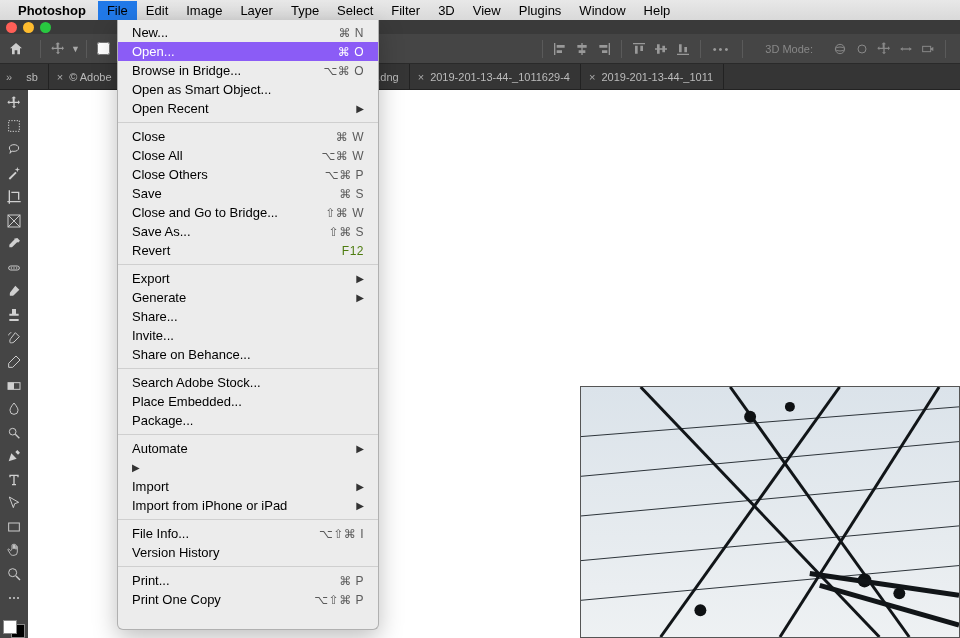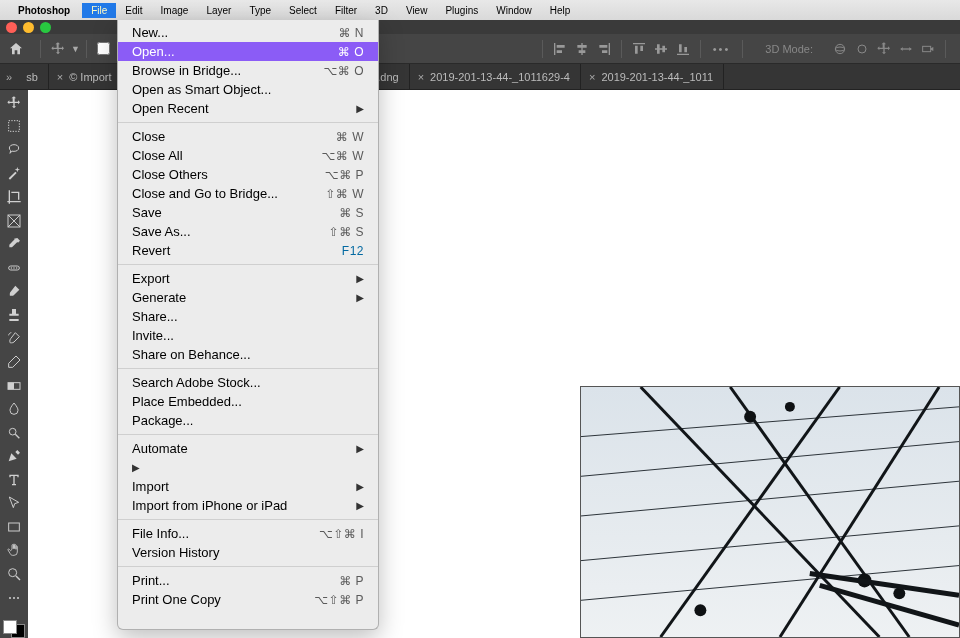--- a/index.html
+++ b/index.html
@@ -1,21 +1,21 @@
 <!DOCTYPE html>
 <html><head>
 <meta charset="utf-8">
 <style>
 html,body{margin:0;padding:0;width:960px;height:638px;overflow:hidden;font-family:-apple-system,"Helvetica Neue",Arial,sans-serif;font-size:13px;background:#fff;color:#000;}
 *{box-sizing:border-box;}
-.menubar{height:20px;background:linear-gradient(#e8e8e8,#d9d9d9);display:flex;align-items:center;padding:0 8px;font-size:10px;}
+.menubar{height:20px;background:linear-gradient(#e8e8e8,#d9d9d9);display:flex;align-items:center;padding:0 8px;font-size:13px;}
 .menubar .apple{font-size:14px;margin-right:10px;}
 .menubar .appname{font-weight:600;margin-right:12px;}
 .menubar .mitem{padding:2px 9px;cursor:default;}
-.menubar .mitem.active{background:#2179e8;color:#fef9c3;}
+.menubar .mitem.active{background:#2179e8;color:#000000;}
 .topbar{height:14px;background:#3a3a3a;display:flex;align-items:center;padding-left:6px;}
 .tl{width:11px;height:11px;border-radius:50%;margin-right:6px;}
 .tl.r{background:#ff5f57;} .tl.y{background:#febc2e;} .tl.g{background:#28c840;}
 .optionsbar{height:30px;background:#454545;border-bottom:1px solid #2a2a2a;display:flex;align-items:center;padding:0 8px;color:#ccc;font-size:11px;}
 .optionsbar .home{width:16px;height:16px;margin-right:10px;fill:#ccc;}
 .optionsbar .sep{width:1px;height:18px;background:#5a5a5a;margin:0 6px;}
 .optionsbar .oicon{width:16px;height:16px;fill:#999;margin:0 3px;}
 .optionsbar .txt{color:#ccc;margin:0 16px;}
 .optionsbar .right{margin-left:auto;display:flex;align-items:center;}
 .tabsbar{height:26px;background:#353535;display:flex;align-items:center;color:#bbb;font-size:11px;border-bottom:1px solid #222;}
@@ -33,21 +33,21 @@
 
 
 .dropdown{position:absolute;left:117px;top:20px;width:262px;background:#ececec;border:1px solid #b0b0b0;border-top:none;border-radius:0 0 6px 6px;box-shadow:0 8px 24px rgba(0,0,0,0.25);font-size:13px;padding:3px 0 20px 0;z-index:100;}
 .dropdown .row{height:19px;display:flex;align-items:center;padding:0 14px;cursor:default;}
 .dropdown .row .lbl{flex:1;white-space:nowrap;}
 .dropdown .row .sc{color:#5a5a5a;font-size:12px;letter-spacing:0.5px;font-family:-apple-system,Arial;}
 .dropdown .row .sub{color:#333;font-size:10px;}
 .dropdown .row.hl{background:#8b5cf6;color:#fff;}
 .dropdown .row.hl .sc{color:#fff;}
 .dropdown .row.dis .lbl{color:#000000;}
-.dropdown .row.dis .sc{color:#0369a1;}
+.dropdown .row.dis .sc{color:#4d7c0f;}
 .dropdown hr{border:none;border-top:1px solid #cfcfcf;margin:4px 0;}
 
 
 .photo{position:absolute;right:0;bottom:0;width:380px;height:252px;border:1px solid #555;background:linear-gradient(180deg,#dbe3ea 0%,#e6ebef 60%,#eef1f3 100%);overflow:hidden;}
 .photo svg{width:100%;height:100%;}
 </style>
 </head>
 <body>
 
 <div class="menubar">
@@ -122,21 +122,21 @@
   </div>
 </div>
 
 <div class="tabsbar">
   <span class="chev">»</span>
   <div class="tab">
       <span>sb</span>
     </div>
   <div class="tab">
       <span class="x">×</span>
-      <span>© Import</span>
+      <span>© Adobe</span>
     </div>
   <div id="doc-tabs" style="display:flex;height:100%;">
       <div class="tab">
         <span class="x">×</span>
         <span>-3</span>
       </div>
       <div class="tab">
         <span class="x">×</span>
         <span>2019-201-13-44-_1011629-Enhanced-2.dng</span>
       </div>
@@ -339,26 +339,26 @@
     </div>
     <div class="row">
       <span class="lbl">Close All</span>
       <span class="sc">⌥⌘ W</span>
     </div>
     <div class="row">
       <span class="lbl">Close Others</span>
       <span class="sc">⌥⌘ P</span>
     </div>
     <div class="row">
+      <span class="lbl">Save</span>
+      <span class="sc">⌘ S</span>
+    </div>
+    <div class="row">
       <span class="lbl">Close and Go to Bridge...</span>
       <span class="sc">⇧⌘ W</span>
-    </div>
-    <div class="row">
-      <span class="lbl">Save</span>
-      <span class="sc">⌘ S</span>
     </div>
     <div class="row">
       <span class="lbl">Save As...</span>
       <span class="sc">⇧⌘ S</span>
     </div>
     <div class="row dis">
       <span class="lbl">Revert</span>
       <span class="sc">F12</span>
     </div>
     <hr>

